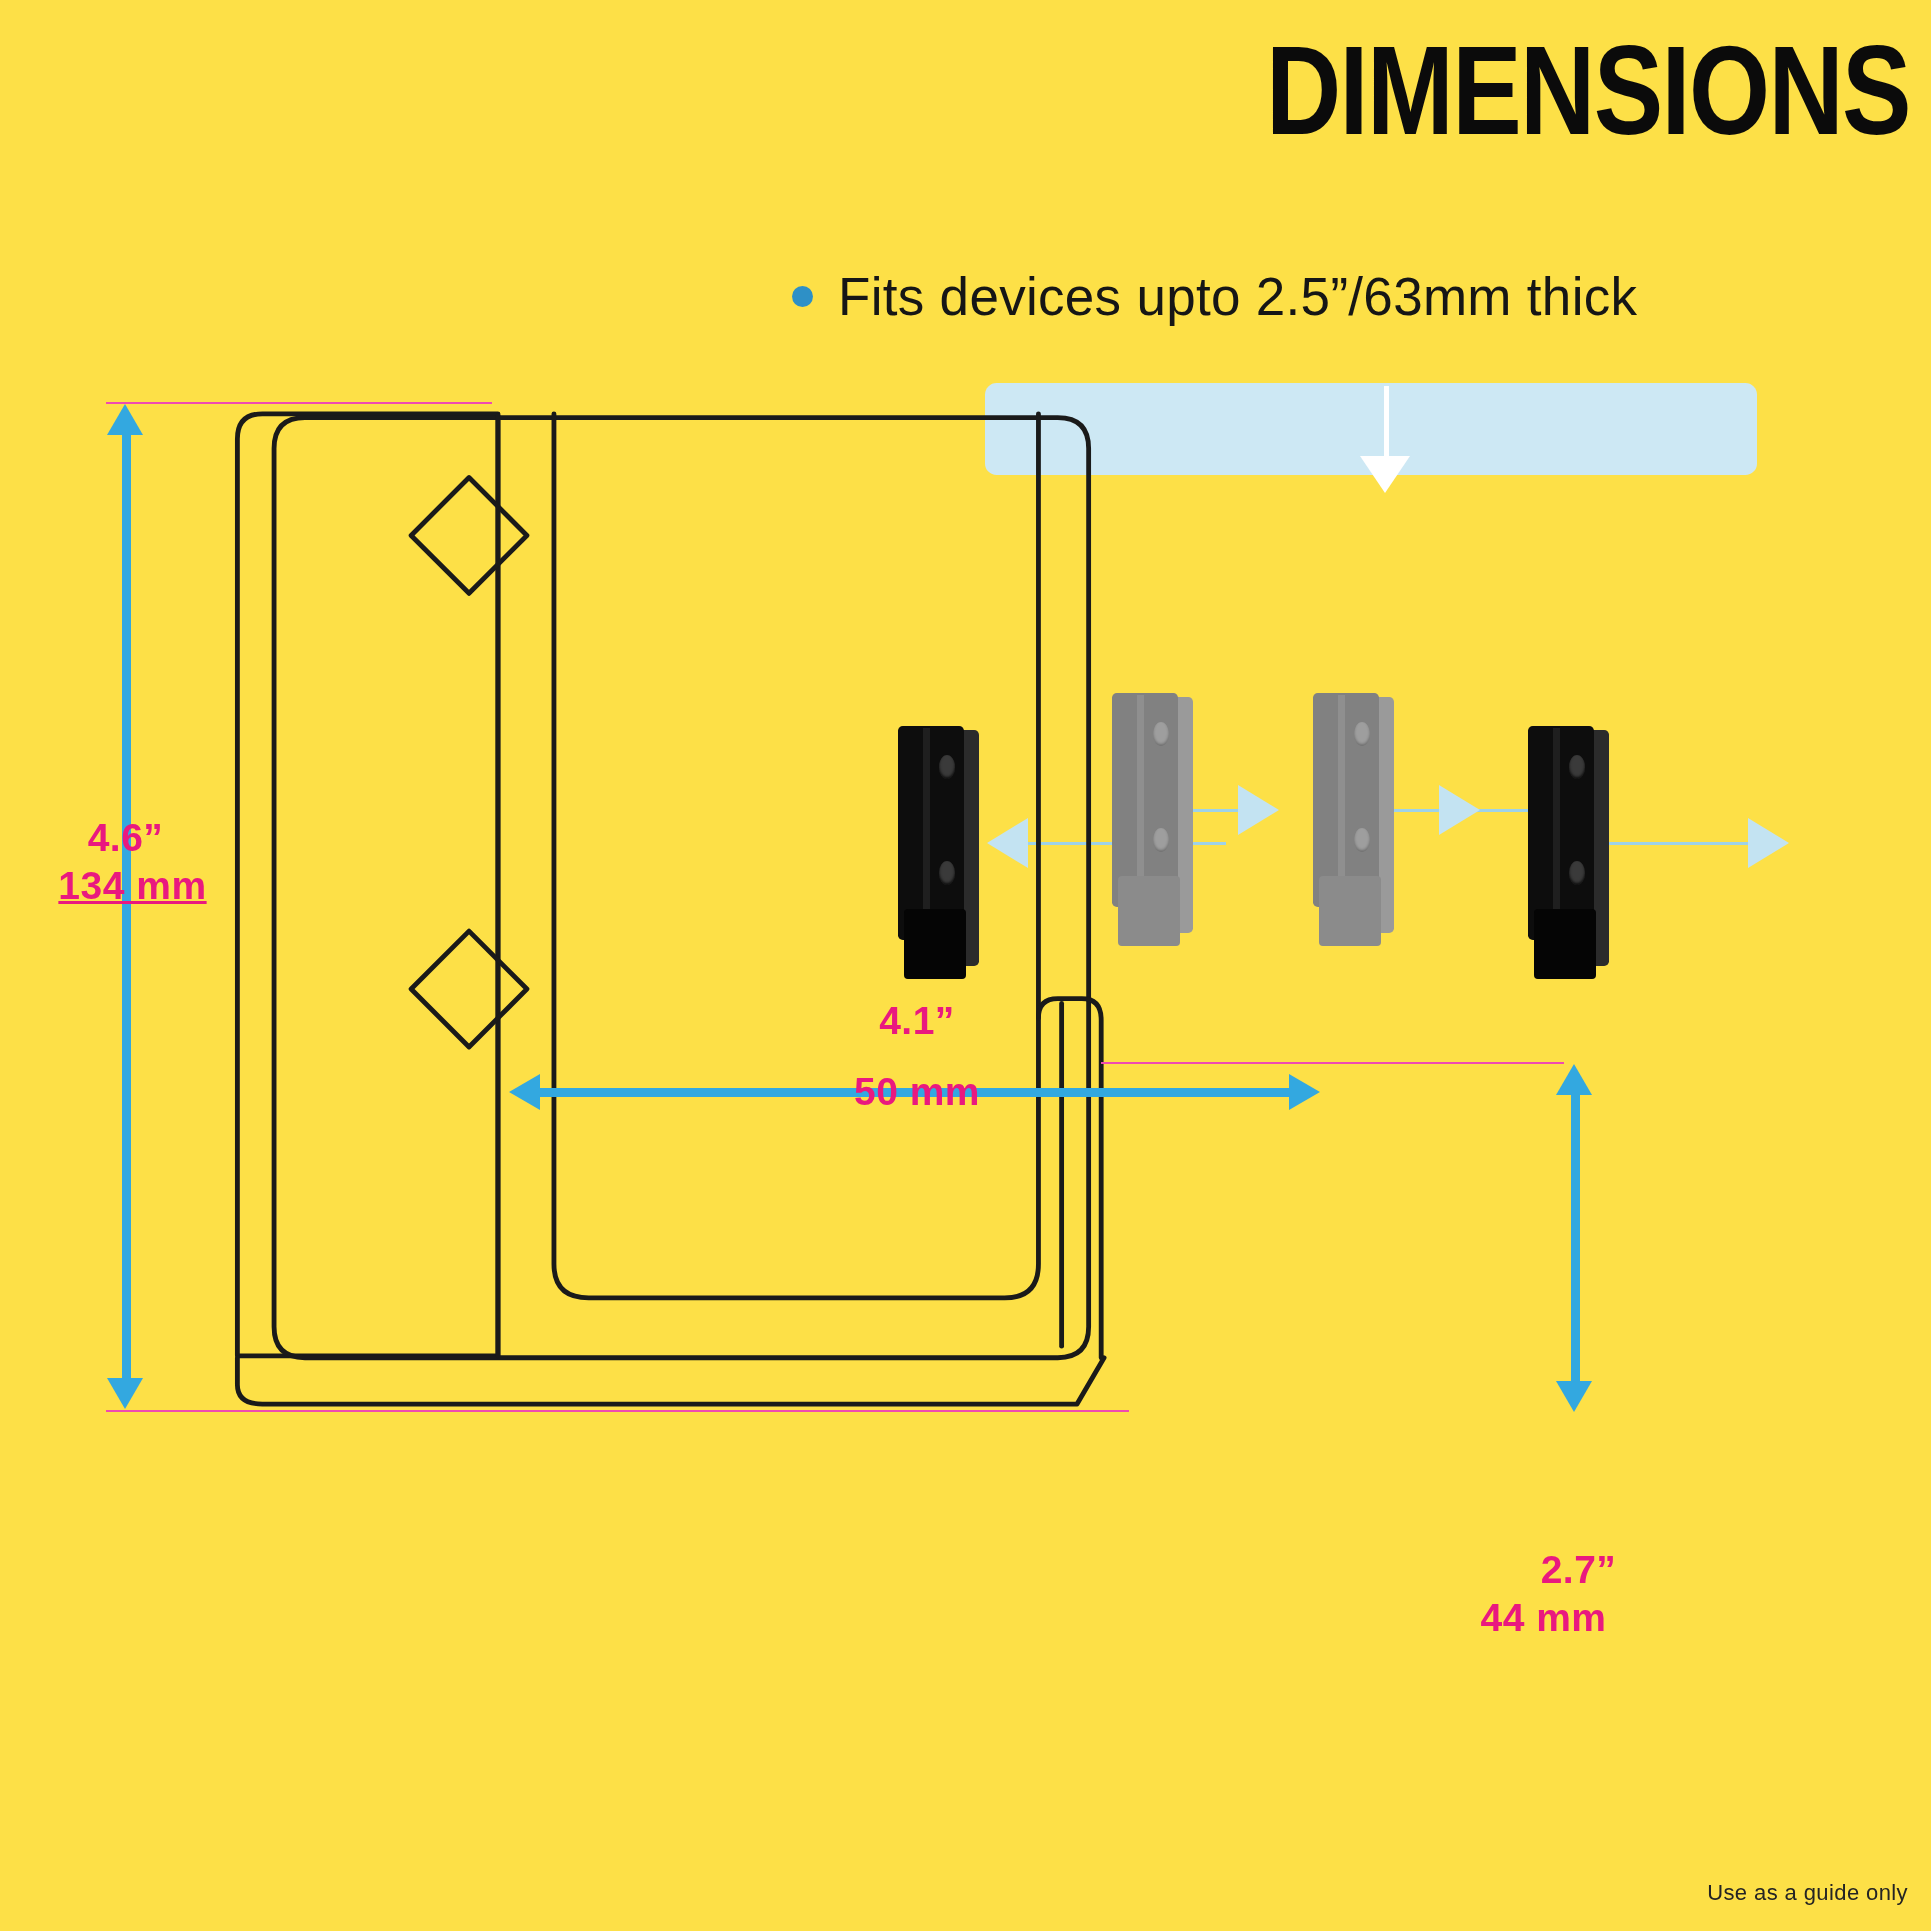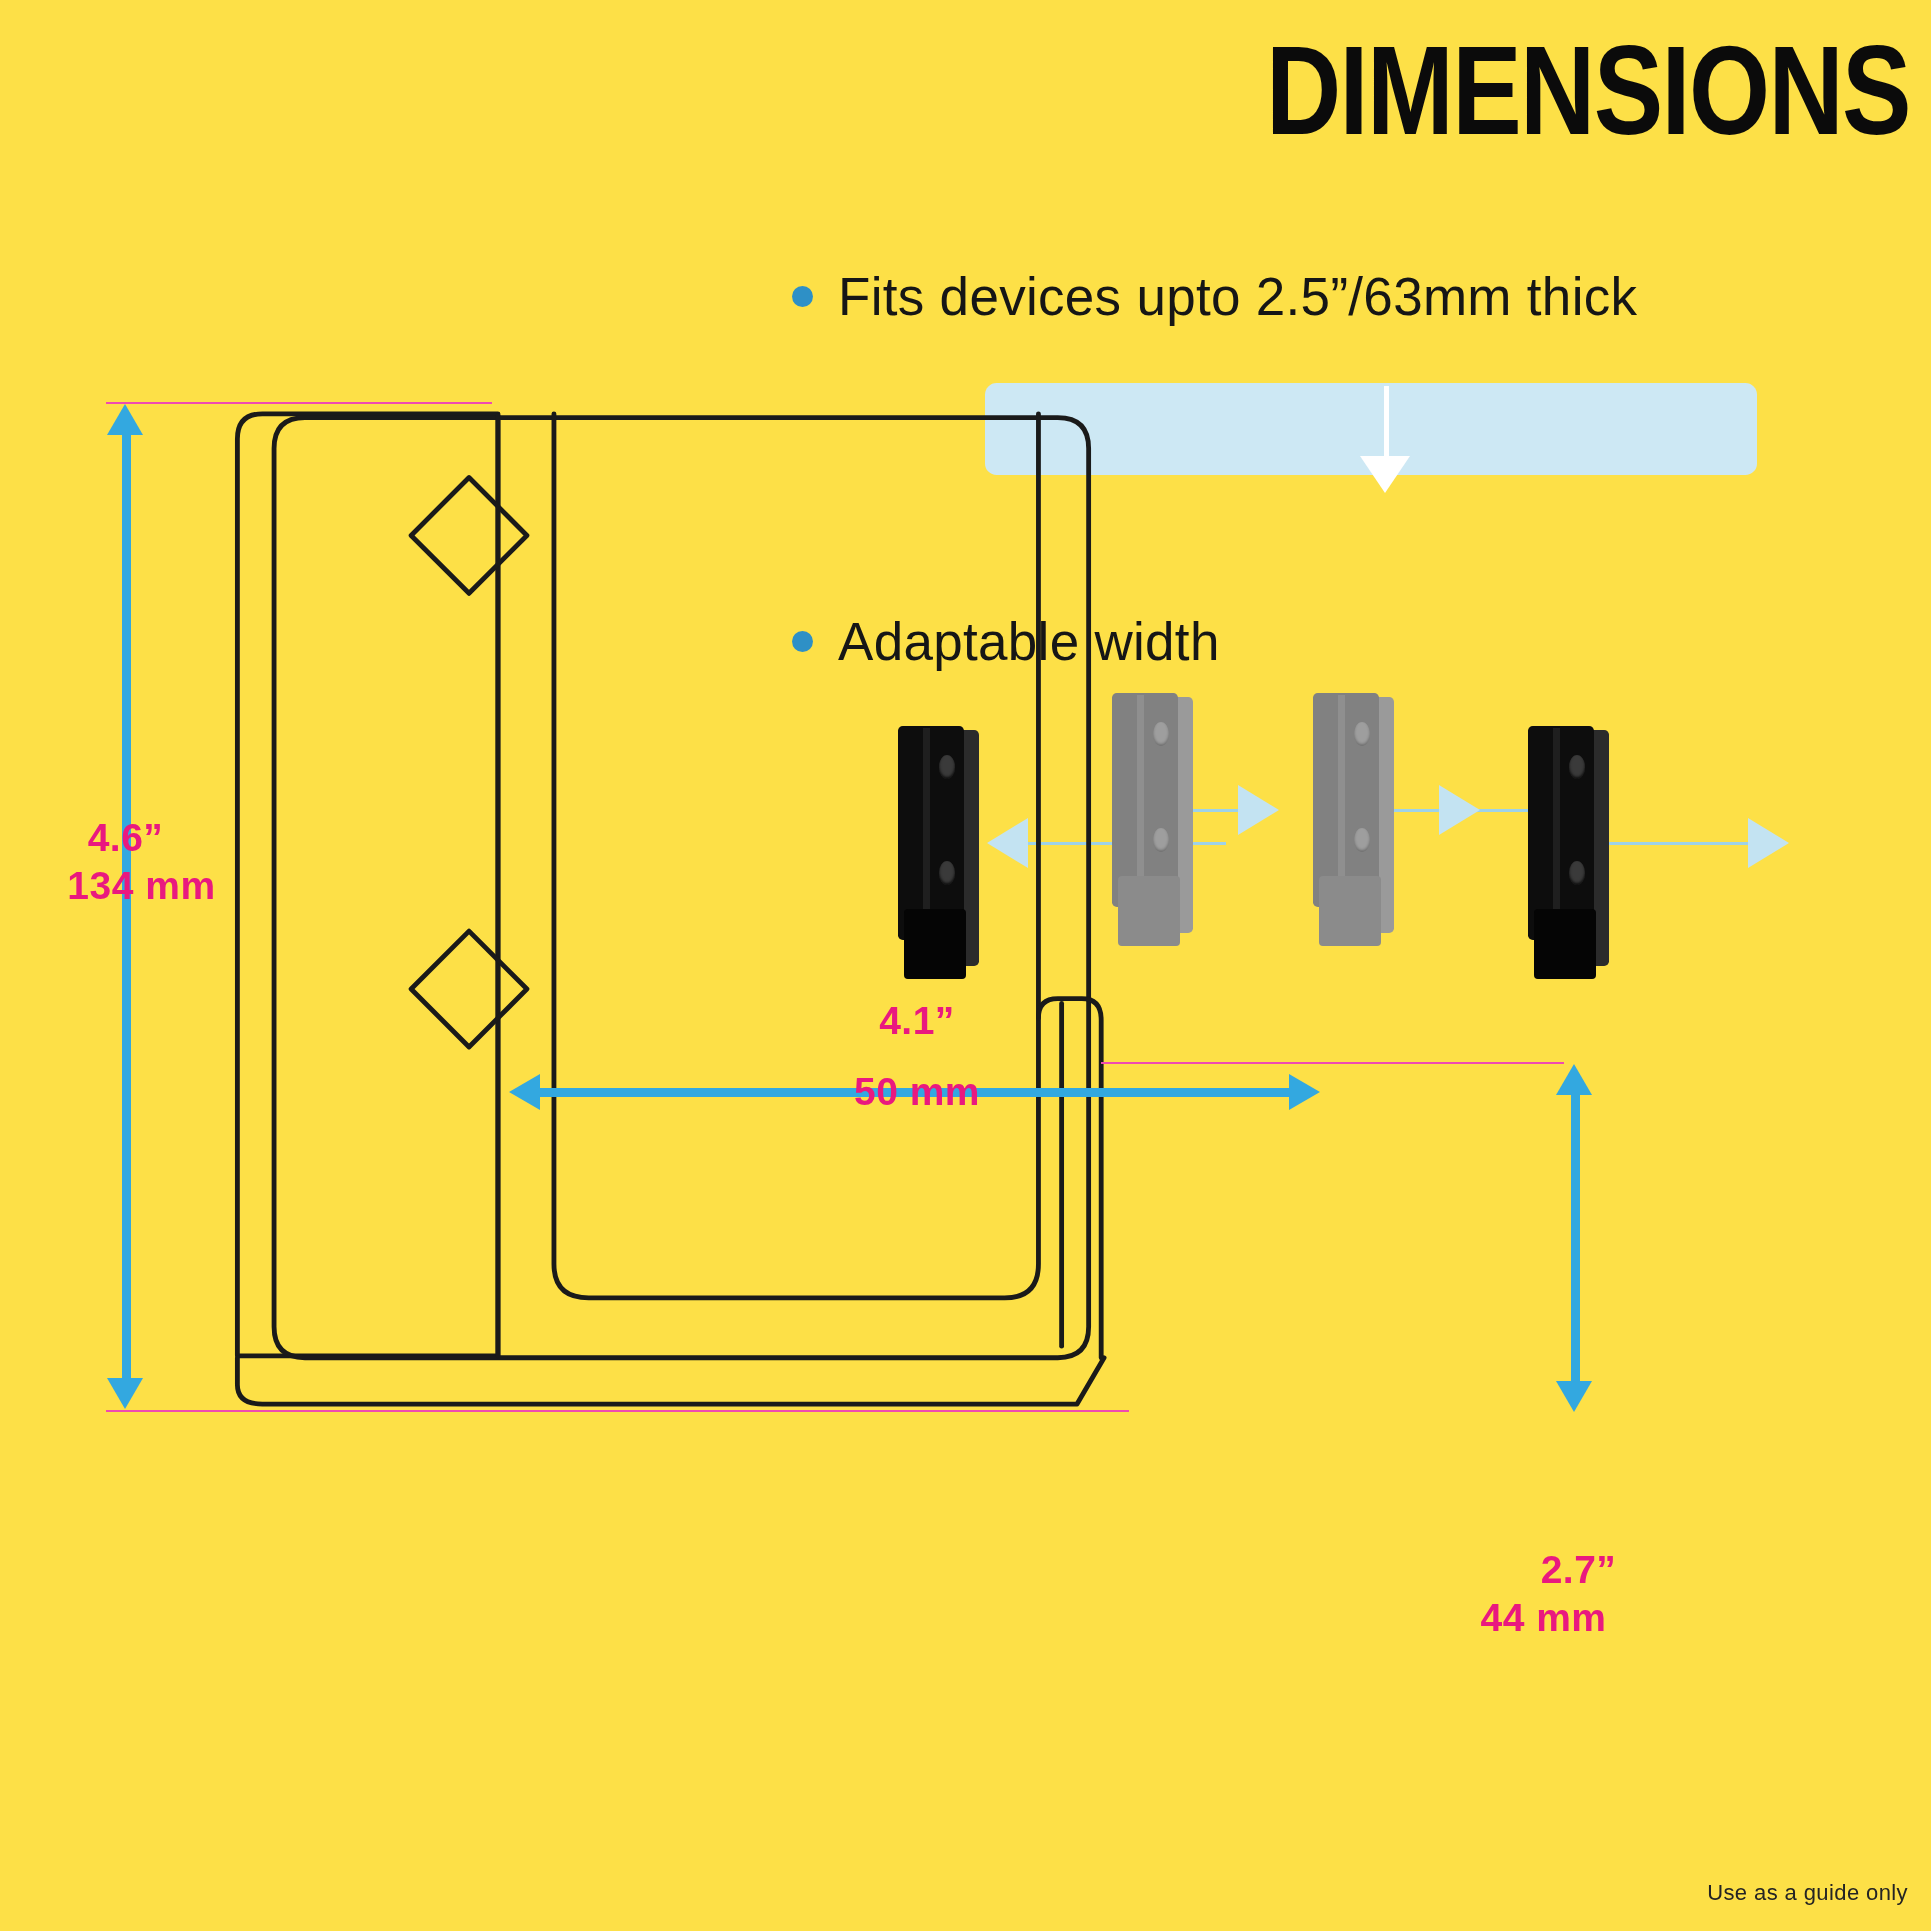--- a/index.html
+++ b/index.html
@@ -253,24 +253,20 @@
 
   <div class="feature" id="feature-1">
     <span class="feat-dot"></span>
     <span class="feat-text">Fits devices upto 2.5”/63mm thick</span>
   </div>
 
   <div id="device-band"></div>
   <div id="device-arrow-stem"></div>
   <div id="device-arrow-head"></div>
 
-  <div class="feature" id="feature-2">
-    <span class="feat-dot"></span>
-    <span class="feat-text">Adaptable width</span>
-  </div>
 
   <div id="bracket-row">
 
     <div class="warrow-line" style="left:116px; top:166px; width:212px;"></div>
     <div class="warrow-line" style="left:290px; top:133px; width:77px;"></div>
     <div class="warrow-line" style="left:494px; top:133px; width:193px;"></div>
     <div class="warrow-line" style="left:695px; top:166px; width:193px;"></div>
 
     <div class="warrow-head left" style="left:89px;  top:142px;"></div>
     <div class="warrow-head left" style="left:241px; top:109px;"></div>
@@ -338,21 +334,21 @@
     </g>
   </svg>
 
   <div class="dim-ext" style="left:106px; top:402px;  width:386px; height:1.9px;"></div>
   <div class="dim-ext" style="left:106px; top:1410px; width:1023px; height:1.9px;"></div>
 
   <div class="dim-line" style="left:122px; top:421px; width:8.7px; height:975px;"></div>
   <div class="dim-head up" style="left:107px; top:404px;"></div>
   <div class="dim-head down" style="left:107px; top:1378px;"></div>
   <div class="dim-label" style="left:29px; top:816px; width:193px;">4.6”</div>
-  <div class="dim-label" style="left:45px; top:864px; width:193px;">134 mm</div>
+  <div class="dim-label" style="left:36px; top:864px; width:193px;text-decoration:underline;">134 mm</div>
 
   <div class="dim-line" style="left:537px; top:1088px; width:772px; height:8.7px;"></div>
   <div class="dim-head left" style="left:509px; top:1074px;"></div>
   <div class="dim-head right" style="left:1289px; top:1074px;"></div>
   <div class="dim-label" style="left:714px; top:999px; width:406px;">4.1”</div>
   <div class="dim-label" style="left:714px; top:1070px; width:406px;">50 mm</div>
 
   <div class="dim-ext" style="left:1101px; top:1062px; width:463px; height:1.9px;"></div>
 
   <div class="dim-line" style="left:1571px; top:1081px; width:8.7px; height:319px;"></div>

